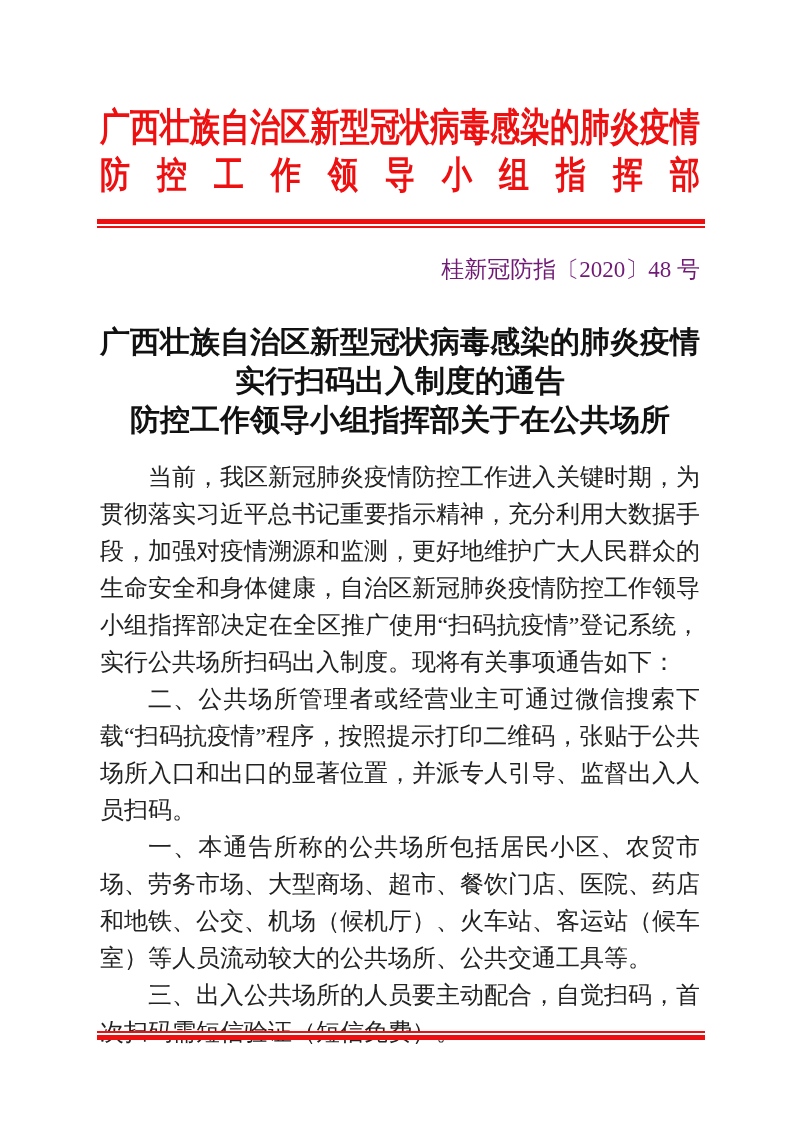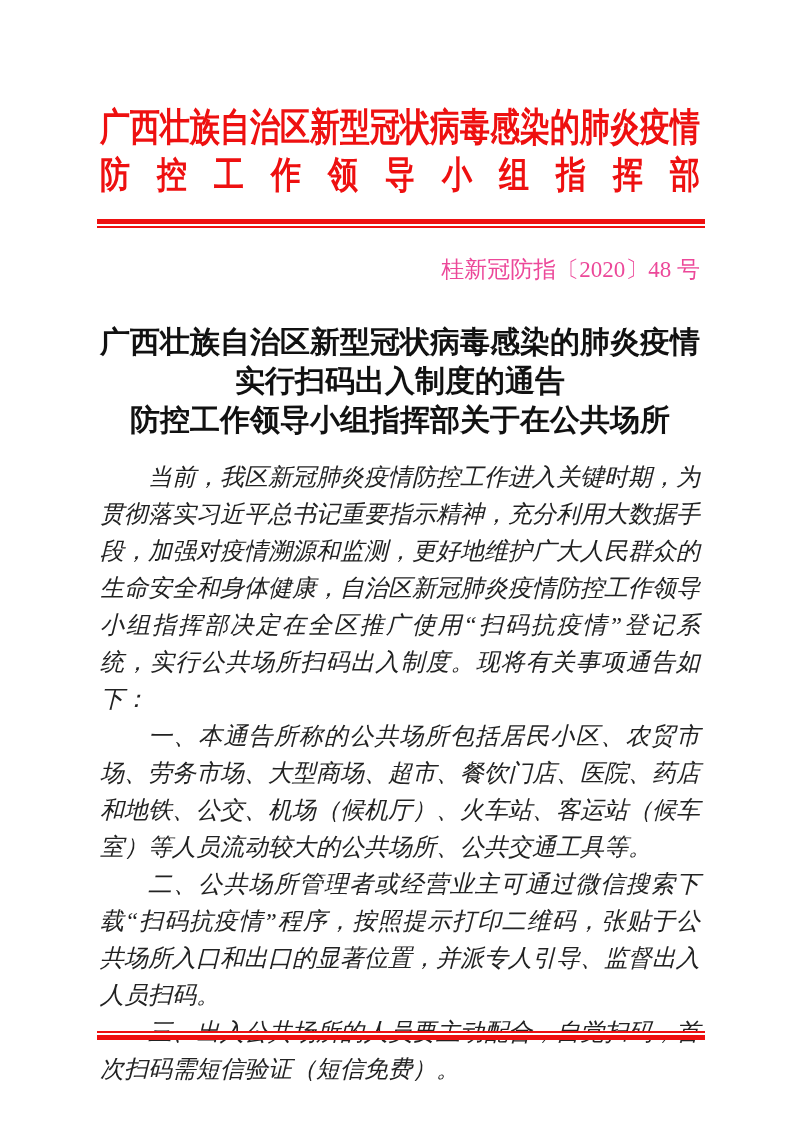--- a/index.html
+++ b/index.html
@@ -55,21 +55,21 @@
 
   
   .doc-number {
     position: absolute;
     top: 254px;
     left: 100px;
     width: 600px;
     text-align: right;
     font-size: 23px;
     line-height: 32px;
-    color: #ec4899;
+    color: #701a75;
   }
 
   
   .doc-title {
     position: absolute;
     top: 322px;
     left: 88px;
     width: 624px;
     text-align: center;
     font-weight: bold;
@@ -82,21 +82,20 @@
   
   .doc-body {
     position: absolute;
     top: 459px;
     left: 100px;
     width: 600px;
     font-size: 24px;
     line-height: 37px;
     text-align: justify;
     color: #222222;
-    font-style: italic;
   }
   .doc-body p {
     text-indent: 2em;
     margin: 0;
   }
 </style>
 </head>
 <body>
 
 <div class="page">
@@ -115,22 +114,22 @@
   <div class="doc-number">桂新冠防指〔2020〕48 号</div>
 
   <div class="doc-title">
     <span class="t-line">广西壮族自治区新型冠状病毒感染的肺炎疫情</span>
     <span class="t-line">实行扫码出入制度的通告</span>
     <span class="t-line">防控工作领导小组指挥部关于在公共场所</span>
   </div>
 
   <div class="doc-body">
     <p>当前，我区新冠肺炎疫情防控工作进入关键时期，为贯彻落实习近平总书记重要指示精神，充分利用大数据手段，加强对疫情溯源和监测，更好地维护广大人民群众的生命安全和身体健康，自治区新冠肺炎疫情防控工作领导小组指挥部决定在全区推广使用“扫码抗疫情”登记系统，实行公共场所扫码出入制度。现将有关事项通告如下：</p>
+    <p>二、公共场所管理者或经营业主可通过微信搜索下载“扫码抗疫情”程序，按照提示打印二维码，张贴于公共场所入口和出口的显著位置，并派专人引导、监督出入人员扫码。</p>
     <p>一、本通告所称的公共场所包括居民小区、农贸市场、劳务市场、大型商场、超市、餐饮门店、医院、药店和地铁、公交、机场（候机厅）、火车站、客运站（候车室）等人员流动较大的公共场所、公共交通工具等。</p>
-    <p>二、公共场所管理者或经营业主可通过微信搜索下载“扫码抗疫情”程序，按照提示打印二维码，张贴于公共场所入口和出口的显著位置，并派专人引导、监督出入人员扫码。</p>
     <p>三、出入公共场所的人员要主动配合，自觉扫码，首次扫码需短信验证（短信免费）。</p>
   </div>
 
   <div class="sep sep-bottom">
     <div class="bar-thin"></div>
     <div class="bar-gap"></div>
     <div class="bar-thick"></div>
   </div>
 
 </div>

